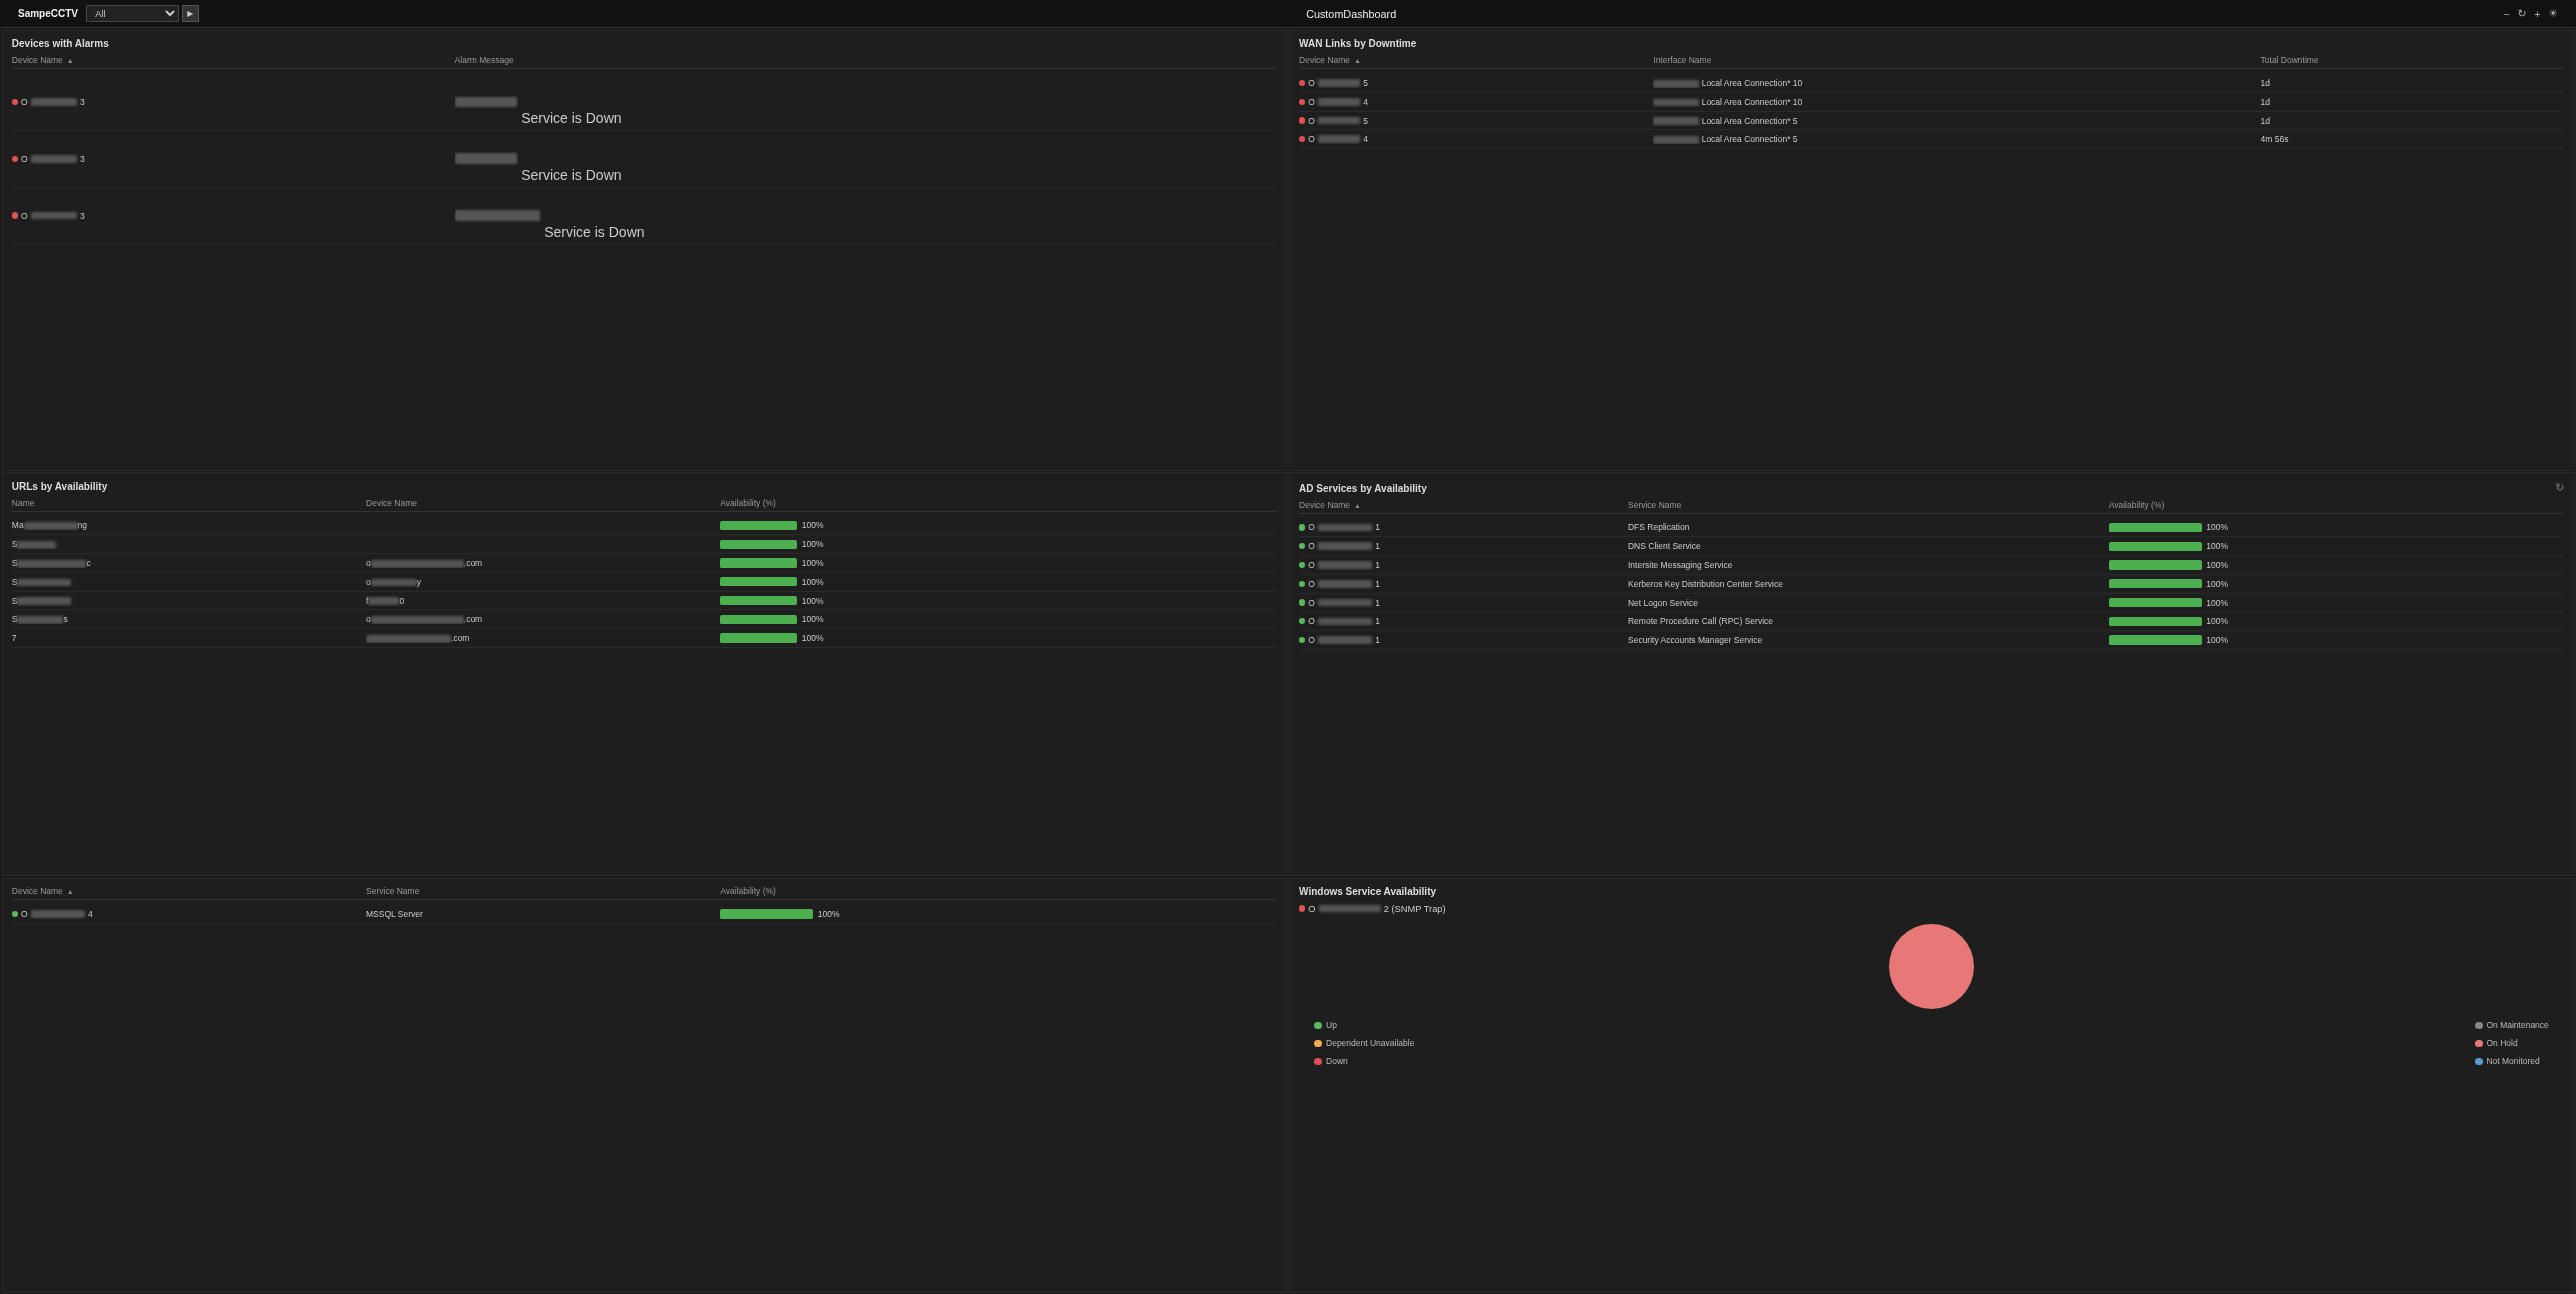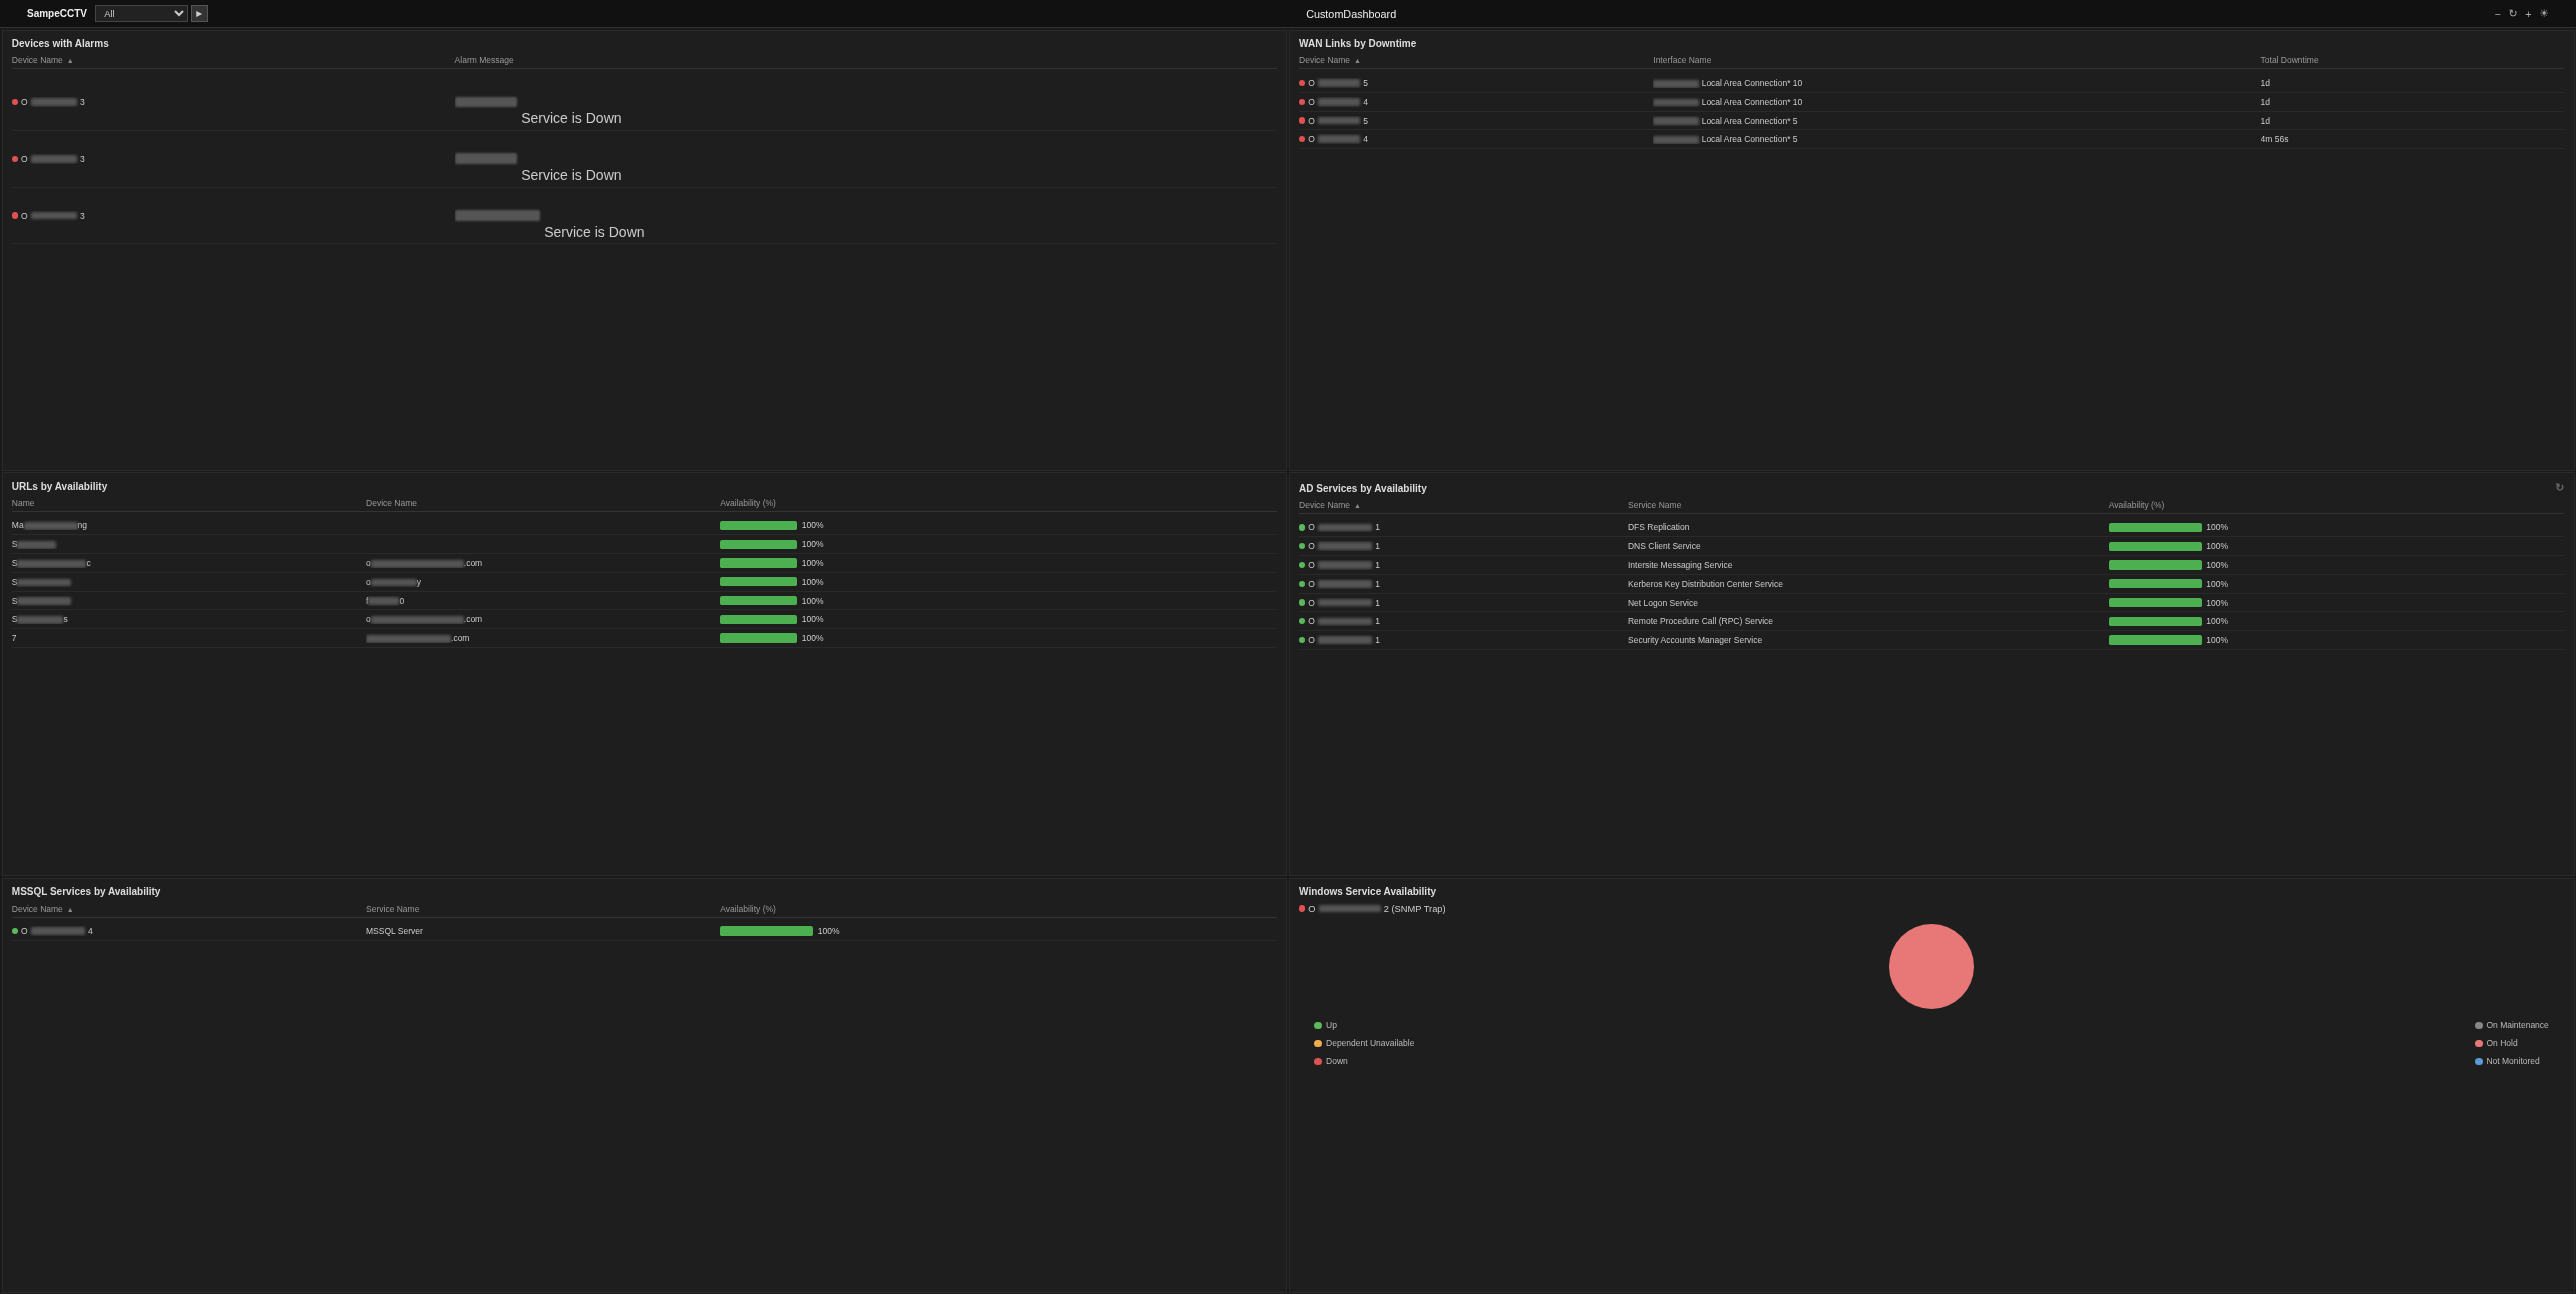--- a/index.html
+++ b/index.html
@@ -9,21 +9,21 @@
       font-family: Arial, sans-serif;
       font-size: 9.3px;
       height: 100vh;
       overflow: hidden;
     }
     
     .top-nav {
       background: #111;
       display: flex;
       align-items: center;
-      padding: 0 27px;
+      padding: 0 18px;
       height: 28px;
       border-bottom: 0.8px solid #333;
     }
     .nav-brand {
       color: #eee;
       font-size: 10px;
       font-weight: bold;
       margin-right: 7.7px;
     }
     .nav-select {
@@ -698,23 +698,20 @@
           <div class="progress-bar-bg" style="width:93px;">
               <div class="progress-bar-fill" style="width:100%;"></div>
             </div>
           <span class="pct-label">100%</span>
         </div>
       </div>
     </div>
   </div>
 
   <div class="panel mssql-panel">
-    <div class="panel-title">
-      <span>MSSQL Services by Availability</span>
-    </div>
     <div class="tbl-header">
       <div class="tbl-header-cell col-device">
         <span>Device Name</span>
         <span class="sort-icon">▲</span>
       </div>
       <div class="tbl-header-cell col-service">Service Name</div>
       <div class="tbl-header-cell col-avail">Availability (%)</div>
     </div>
 
     <div class="tbl-row">

